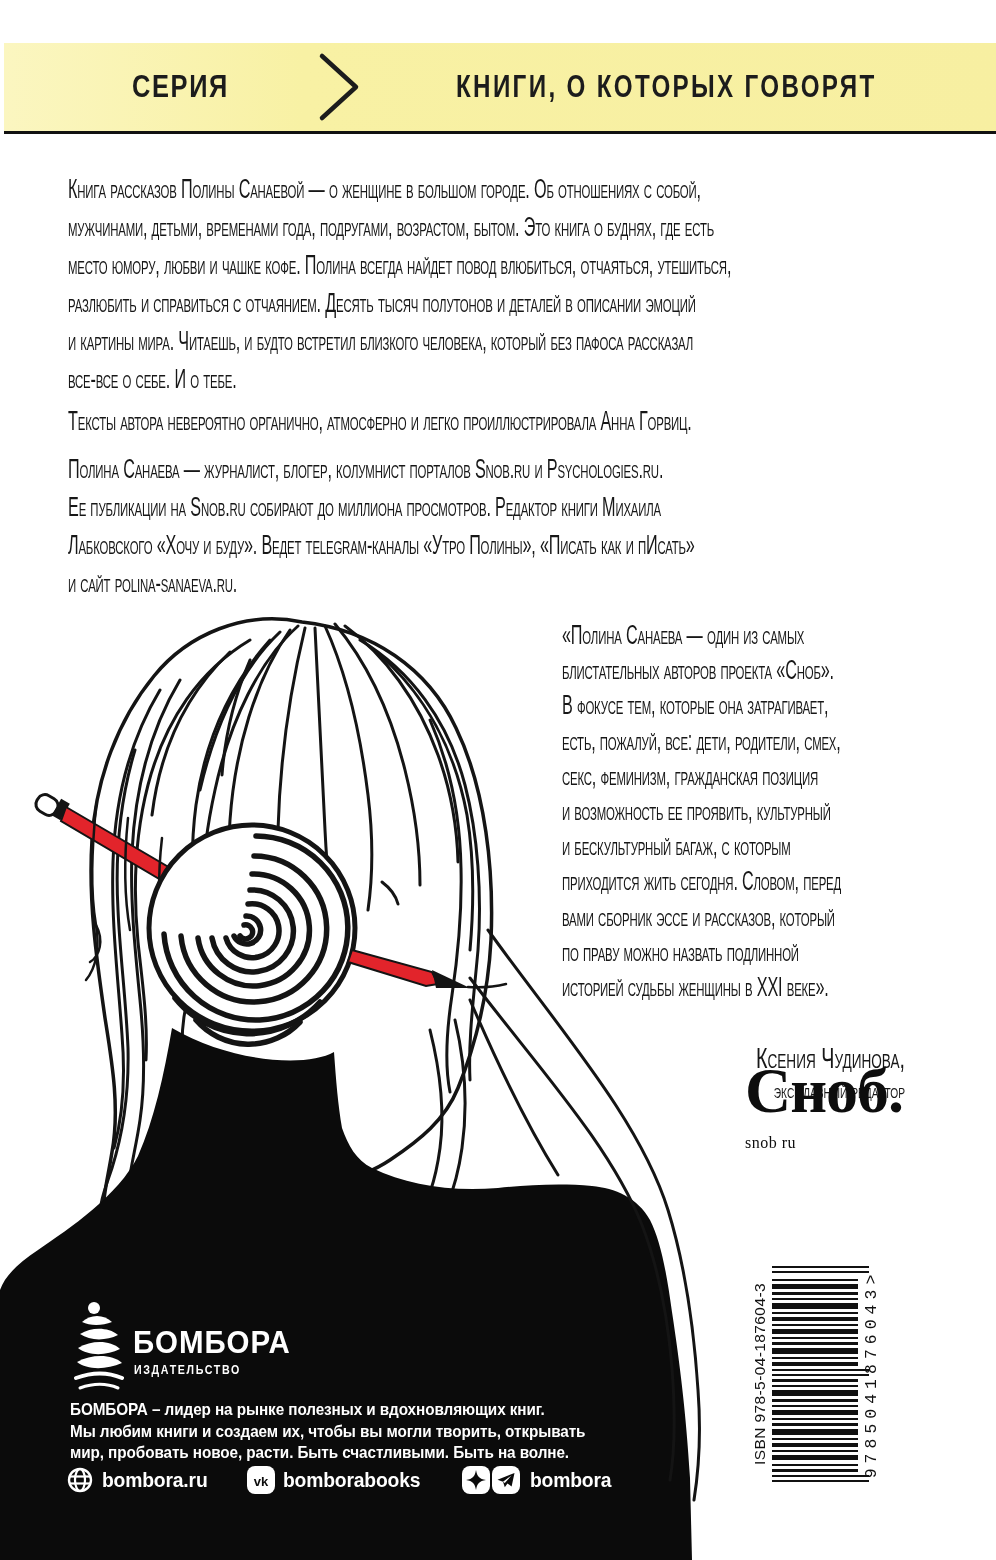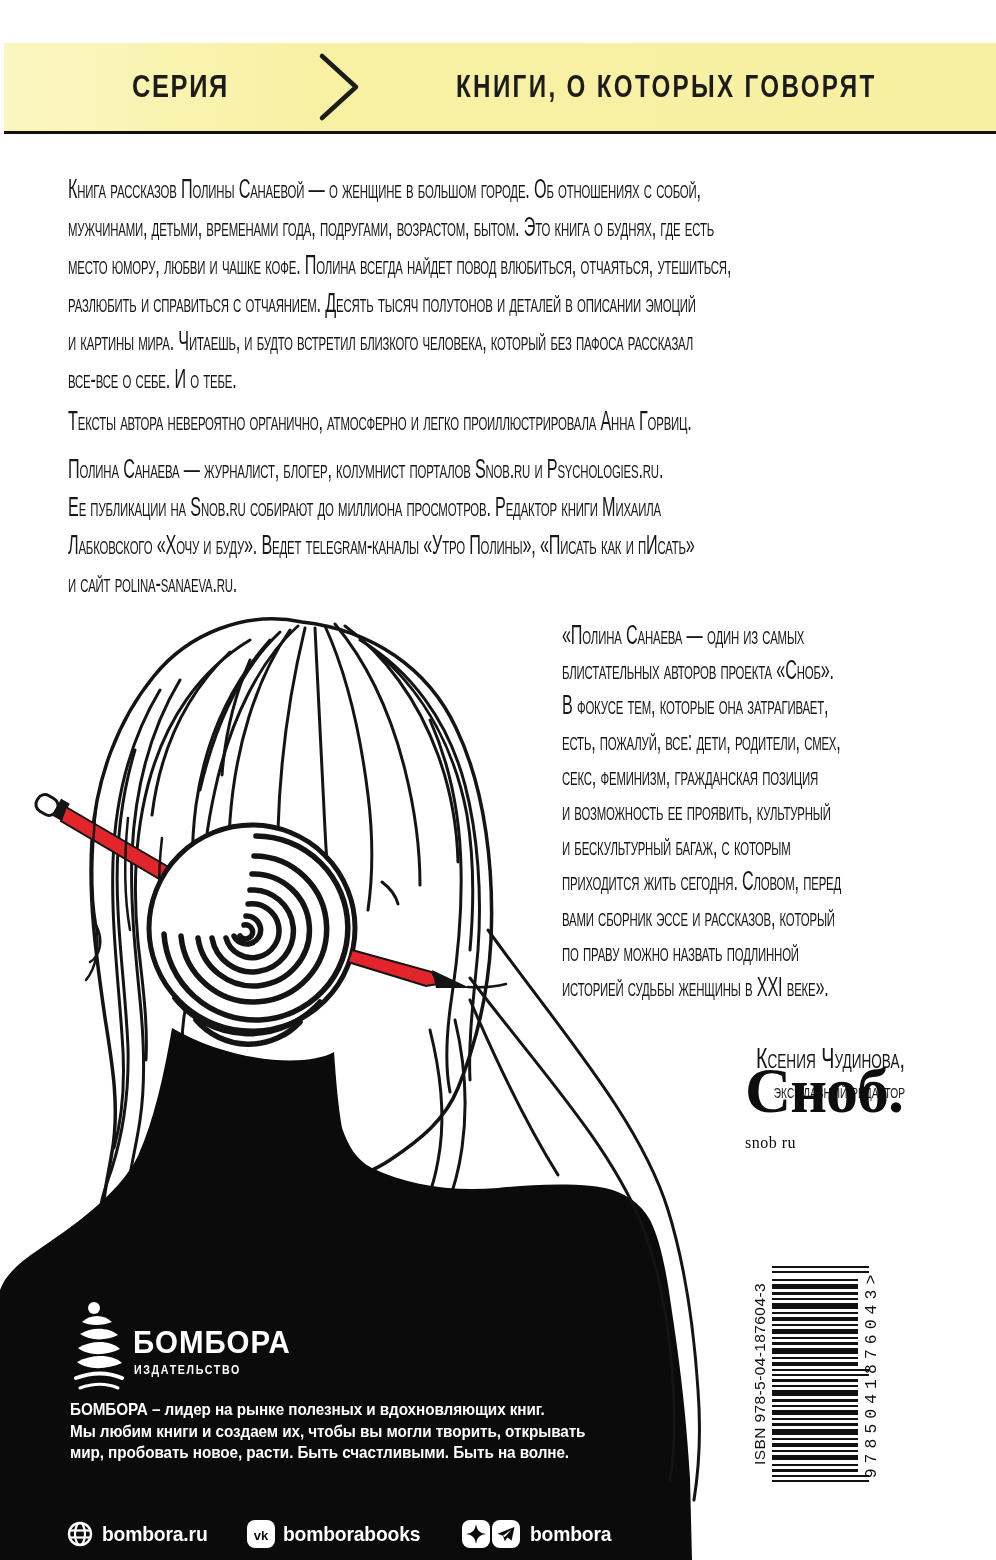--- a/index.html
+++ b/index.html
@@ -31,21 +31,21 @@
   
   #illustration{position:absolute;left:0;top:600px;z-index:1;}
   
   .pub{position:absolute;z-index:3;color:#fff;}
   .pub-name{left:133px;top:1325px;font-size:31px;font-weight:700;letter-spacing:1px;
             transform:scaleX(.95);transform-origin:0 0;}
   .pub-type{left:134px;top:1362px;font-size:13px;font-weight:700;letter-spacing:2px;
             transform:scaleX(.82);transform-origin:0 0;}
   .pub-desc{left:70px;top:1399px;font-size:17px;font-weight:700;line-height:21.5px;white-space:pre-line;
             transform:scaleX(.9);transform-origin:0 0;width:700px;letter-spacing:-.1px;}
-  .social{left:66px;top:1520px;display:flex;align-items:flex-end;gap:30px;}
+  .social{left:66px;top:1466px;display:flex;align-items:flex-end;gap:30px;}
   .social .link{display:flex;align-items:center;gap:8px;cursor:pointer;}
   .social .lbl{font-size:21px;font-weight:600;letter-spacing:-.2px;transform:scaleX(.92);transform-origin:0 50%;}
   
   .barcode{position:absolute;left:748px;top:1254px;width:144px;height:240px;z-index:2;}
   .bc-inner{position:absolute;left:-47px;top:51px;width:238px;height:138px;
             transform:rotate(-90deg);display:flex;flex-direction:column;align-items:center;}
   .bc-isbn{font-size:15.5px;line-height:18px;letter-spacing:.4px;color:#111;}
   .bc-digits{font-family:"Liberation Mono",monospace;font-size:16.5px;line-height:18px;letter-spacing:5px;color:#111;margin-top:-9px;white-space:nowrap;}
 </style>
 </head>

